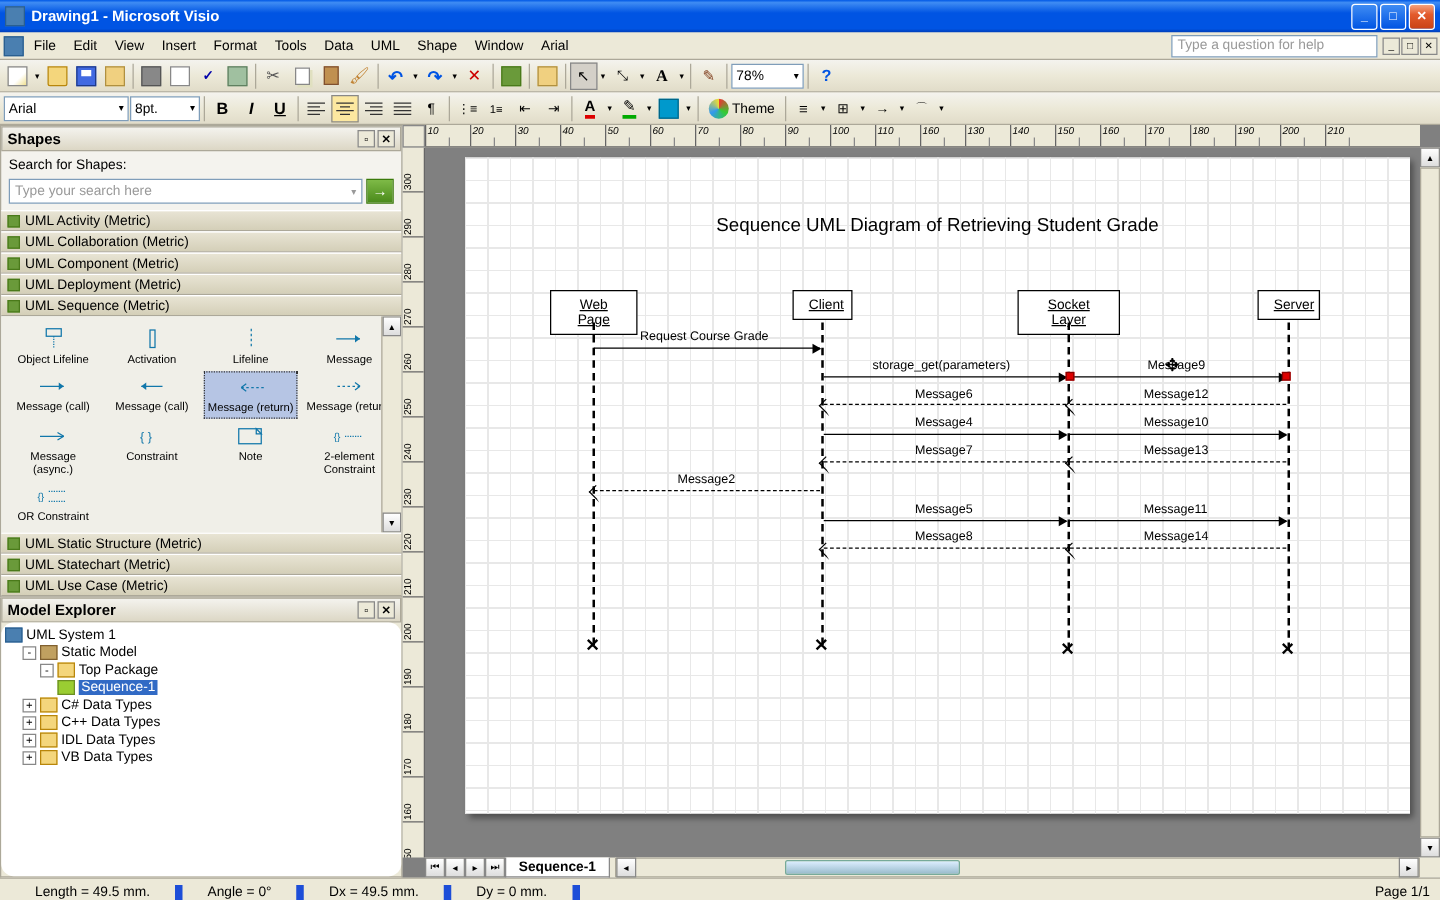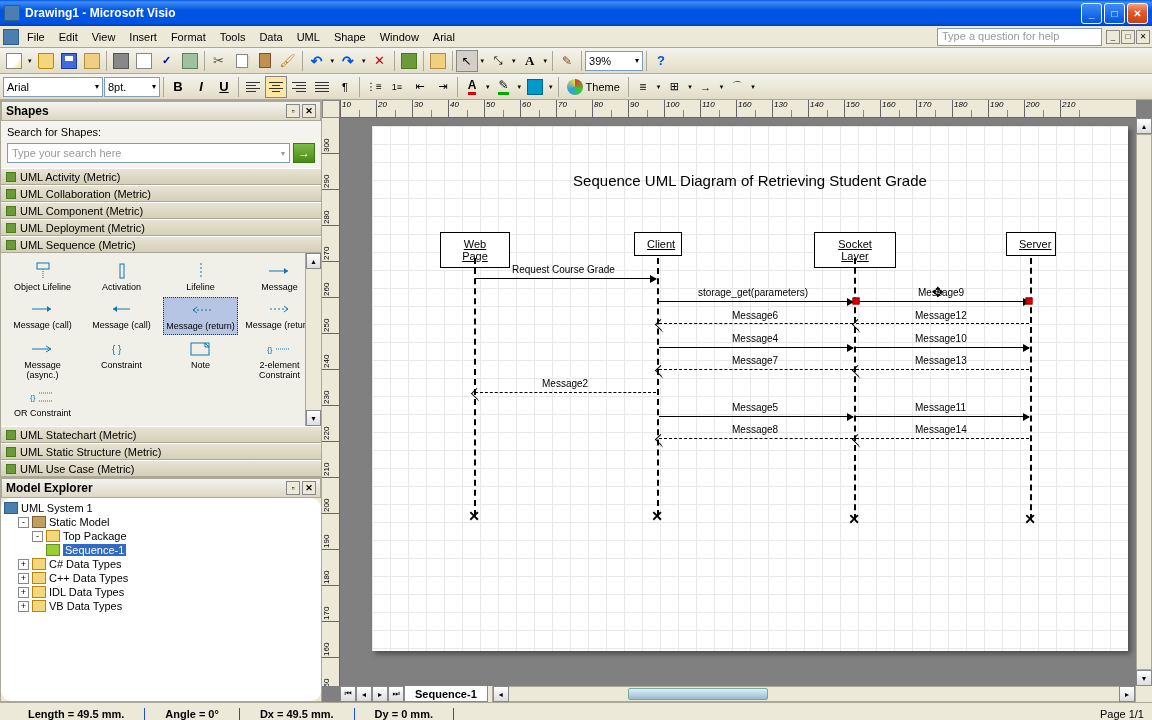--- a/index.html
+++ b/index.html
@@ -122,21 +122,21 @@
 .sheet-tab { height: 16px; background: white; border: 1px solid #888; border-top: none; padding: 0 10px; font-size: 11px; font-weight: bold; display: flex; align-items: center; }
 .hscroll-track { flex: 1; background: #ece9d8; border: 1px solid #aca899; position: relative; margin-left: 4px; display: flex; align-items: center; height: 16px; }
 .hscroll-thumb { position: absolute; height: 12px; background: linear-gradient(to bottom, #ddeeff, #9bc); border: 1px solid #7a9; border-radius: 2px; }
 
 .canvas-vscroll { position: absolute; top: 18px; right: 0; bottom: 16px; width: 16px; background: #ece9d8; display: flex; flex-direction: column; }
 .vscroll-track { flex: 1; background: #ece9d8; border: 1px solid #aca899; position: relative; }
 .scroll-corner { position: absolute; bottom: 0; right: 0; width: 16px; height: 16px; background: #ece9d8; }
 
 
 .statusbar { height: 22px; background: #ece9d8; border-top: 1px solid #aca899; display: flex; align-items: center; padding: 0 8px; font-size: 11px; }
-.status-cell { padding: 0 20px; border-right: 1px solid #1d4ed8; font-weight: bold; }
+.status-cell { padding: 0 20px; border-right: 6px solid #1d4ed8; }
 .statusbar .spacer { flex: 1; }
 </style>
 </head>
 <body>
 
 <div class="titlebar">
   <div class="app-icon"></div>
   <div class="title">Drawing1 - Microsoft Visio</div>
   <div class="win-btns">
     <div class="win-btn min">_</div>
@@ -253,21 +253,21 @@
     </div>
   <div class="tb-split">
       <span class="arrow">▾</span>
     </div>
   <div class="tb-sep"></div>
   <div class="tb-btn">
       <span style="color:#804020;font-size:12px">✎</span>
     </div>
   <div class="tb-sep"></div>
   <div class="tb-combo" style="width:58px">
-      <span>39%</span>
+      <span>78%</span>
       <span class="arrow">▾</span>
     </div>
   <div class="tb-sep"></div>
   <div class="tb-btn">
       <span style="color:#0054e3;font-weight:bold;font-size:13px">?</span>
     </div>
 </div>
 
 <div class="toolbar-row">
   <div class="tb-combo" style="width:100px">
@@ -546,25 +546,25 @@
             </div>
           </div>
         <div class="scroll-v">
           <div class="scroll-btn">▴</div>
           <div style="flex:1"></div>
           <div class="scroll-btn" style="position:absolute;bottom:0;width:100%">▾</div>
         </div>
       </div>
       <div class="stencil-bar">
           <span class="sicon"></span>
-          <span>UML Statechart (Metric)</span>
+          <span>UML Static Structure (Metric)</span>
         </div>
       <div class="stencil-bar">
           <span class="sicon"></span>
-          <span>UML Static Structure (Metric)</span>
+          <span>UML Statechart (Metric)</span>
         </div>
       <div class="stencil-bar">
           <span class="sicon"></span>
           <span>UML Use Case (Metric)</span>
         </div>
     </div>
 
     <div class="model-panel">
       <div class="panel-header">
         <span>Model Explorer</span>

